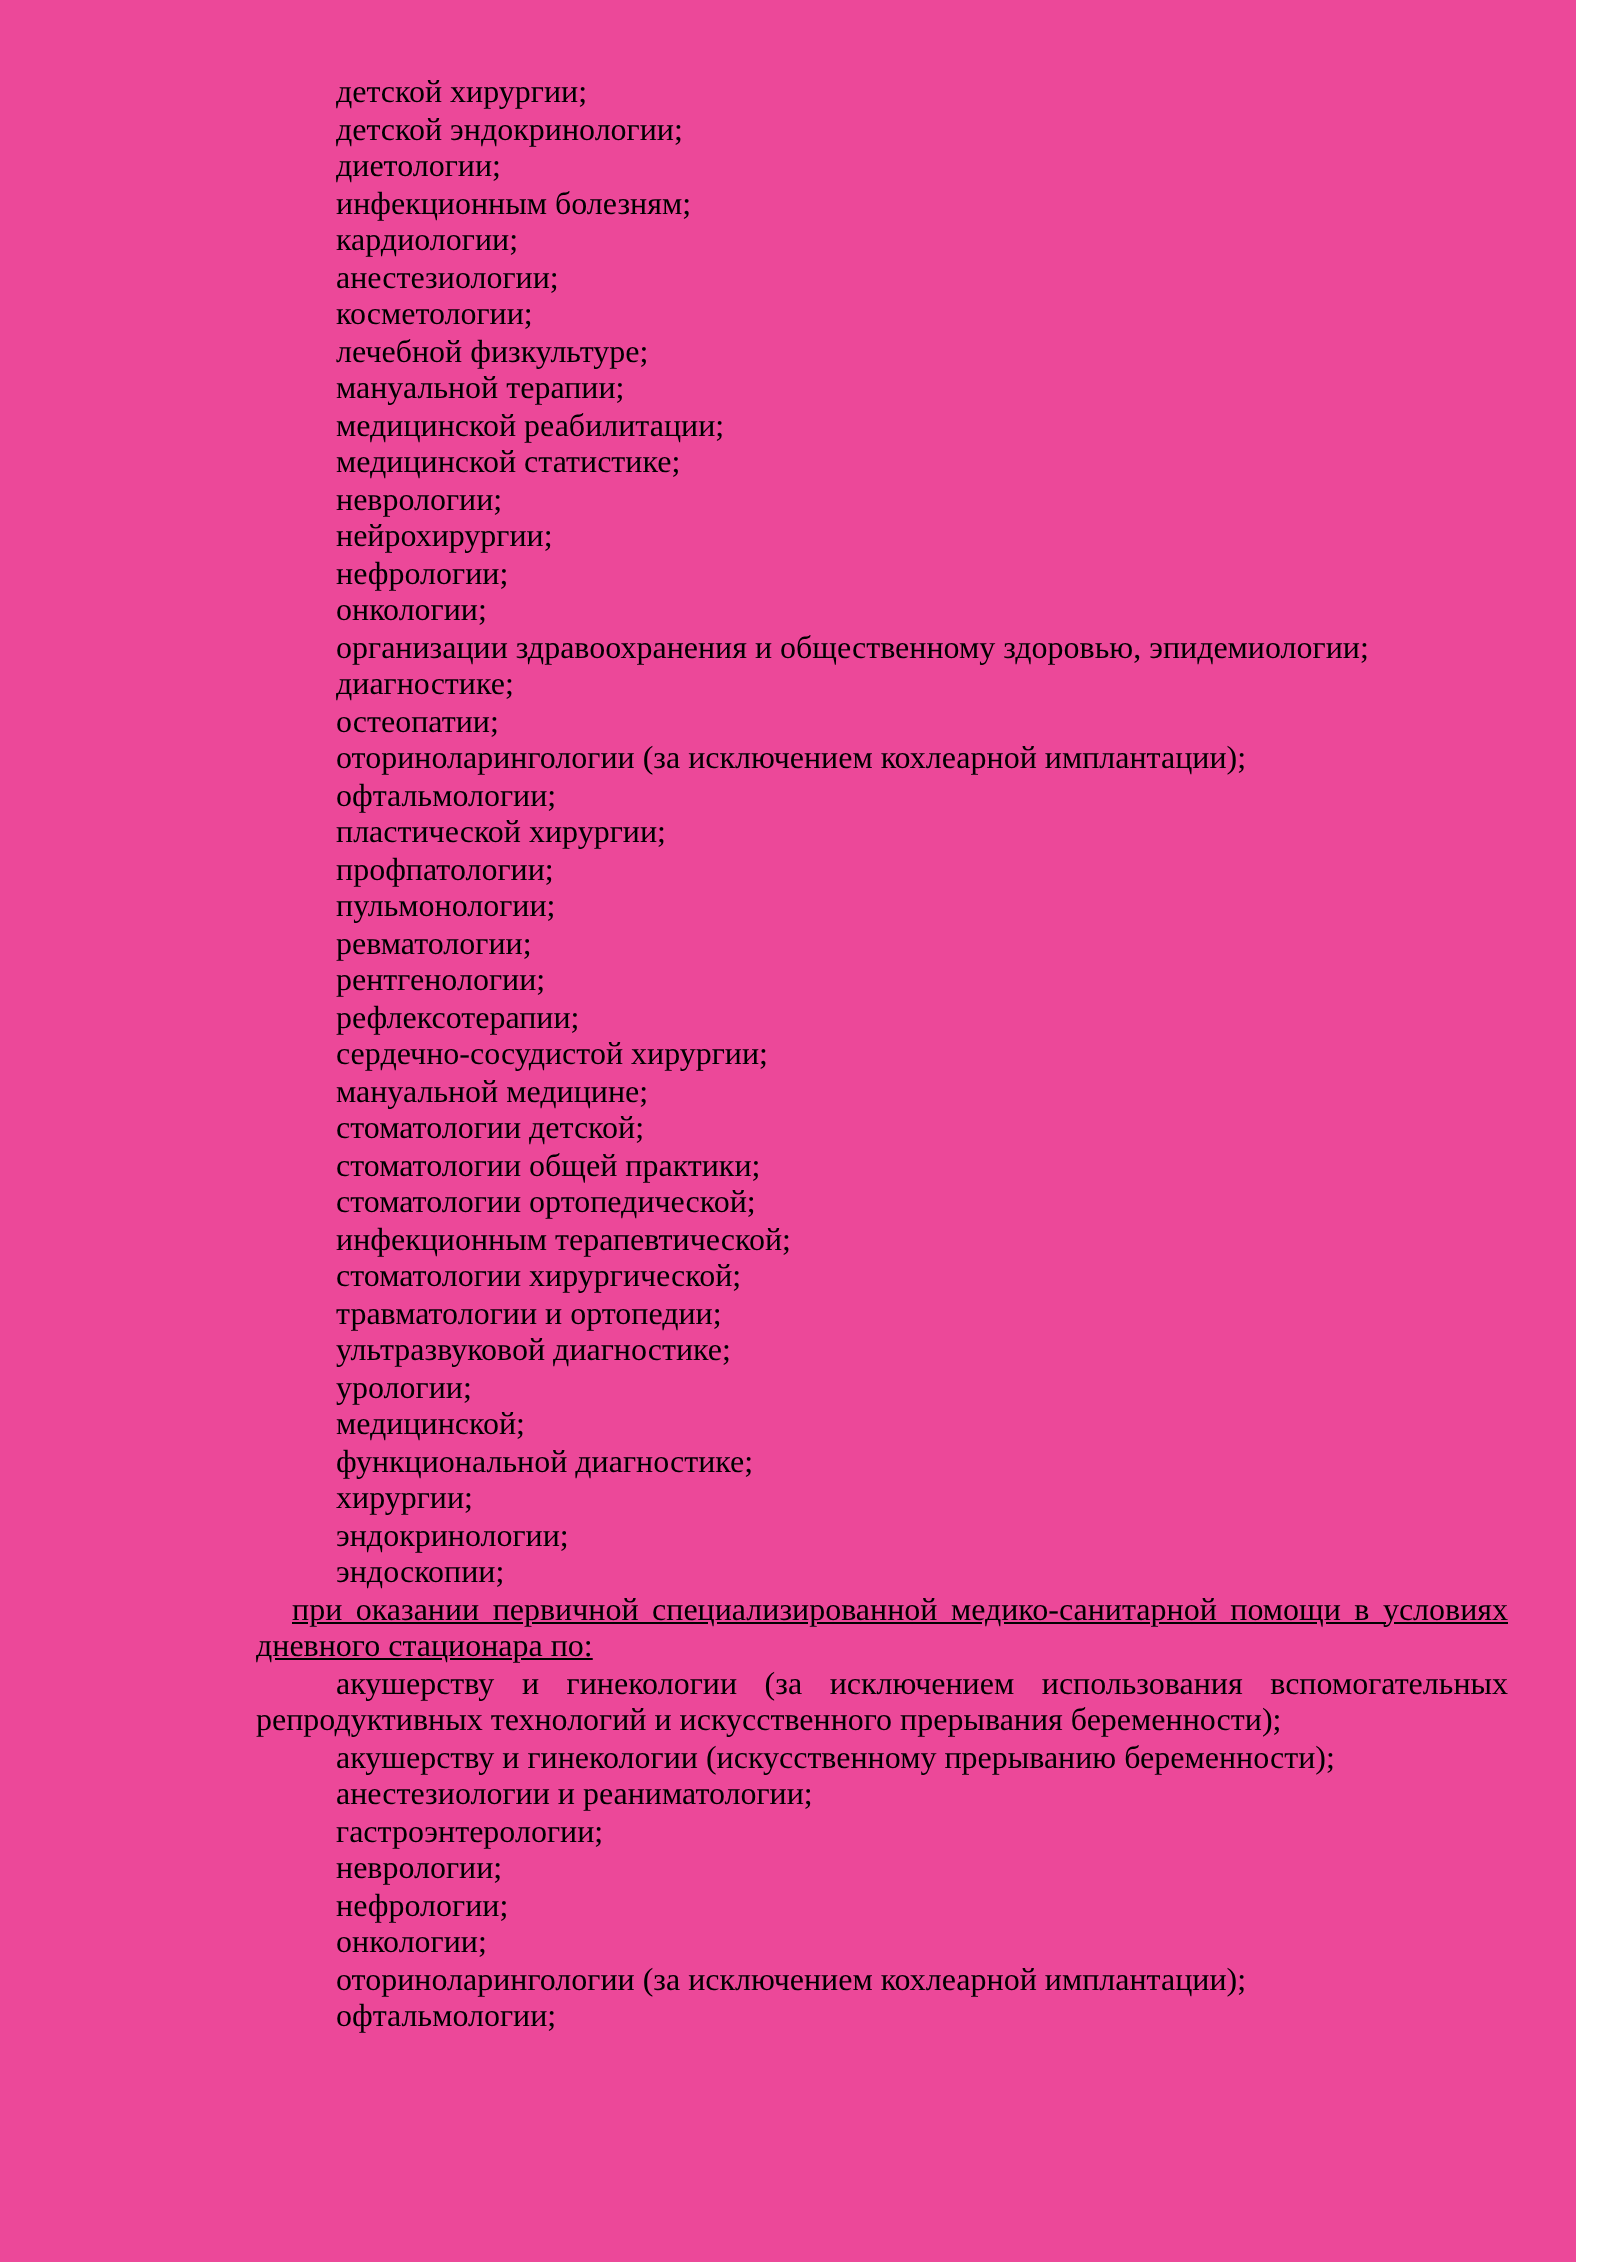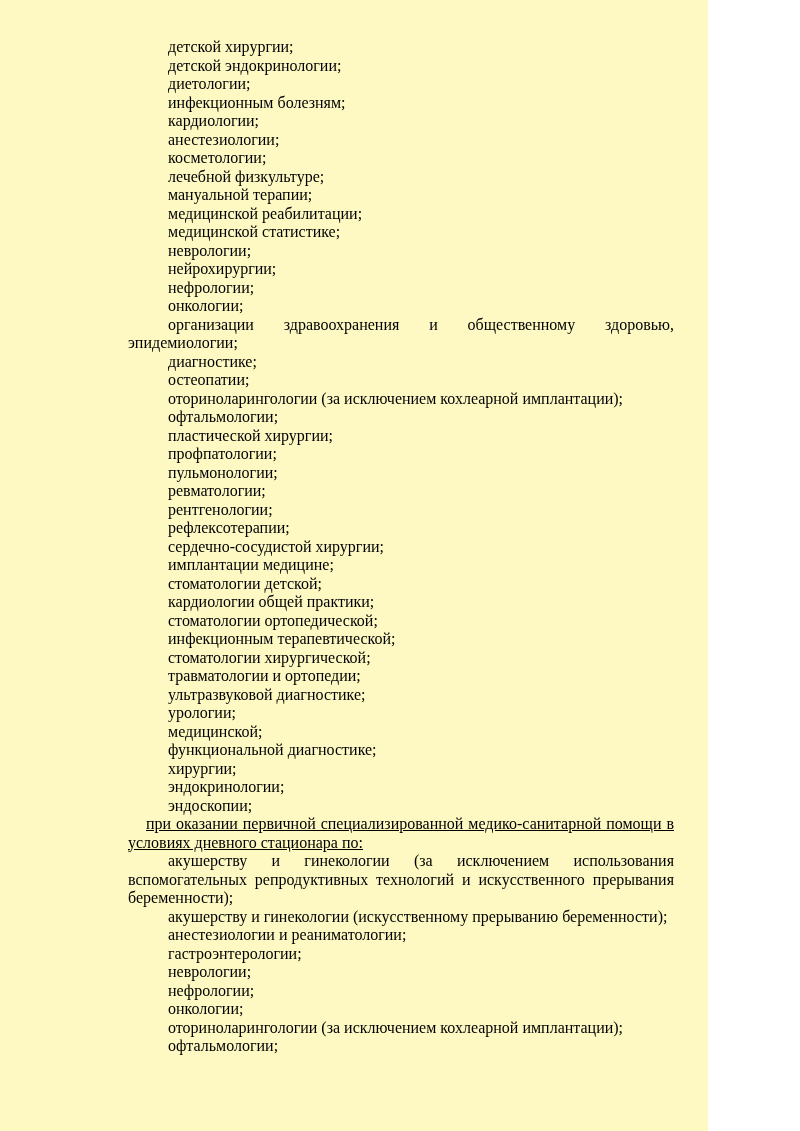--- a/index.html
+++ b/index.html
@@ -12,24 +12,24 @@
     height: 1131px;
     overflow: hidden;
     font-family: "Liberation Serif", "DejaVu Serif", serif;
     font-size: 16px;
     line-height: 18.5px;
     color: #000000;
     -webkit-font-smoothing: antialiased;
   }
   .page {
     box-sizing: border-box;
-    width: 708px;
+    width: 788px;
     height: 1131px;
     padding: 38px 34px 0 128px;
-    background: #fef9c3;
+    background: #ec4899;
     text-align: justify;
   }
   .page p {
     margin: 0;
     padding: 0;
     hyphens: none;
   }
   .item {
     text-indent: 40px;
   }
@@ -93,25 +93,25 @@
       <p class="item">пульмонологии;</p>
 
       <p class="item">ревматологии;</p>
 
       <p class="item">рентгенологии;</p>
 
       <p class="item">рефлексотерапии;</p>
 
       <p class="item">сердечно-сосудистой хирургии;</p>
 
-      <p class="item">имплантации медицине;</p>
+      <p class="item">мануальной медицине;</p>
 
       <p class="item">стоматологии детской;</p>
 
-      <p class="item">кардиологии общей практики;</p>
+      <p class="item">стоматологии общей практики;</p>
 
       <p class="item">стоматологии ортопедической;</p>
 
       <p class="item">инфекционным терапевтической;</p>
 
       <p class="item">стоматологии хирургической;</p>
 
       <p class="item">травматологии и ортопедии;</p>
 
       <p class="item">ультразвуковой диагностике;</p>

